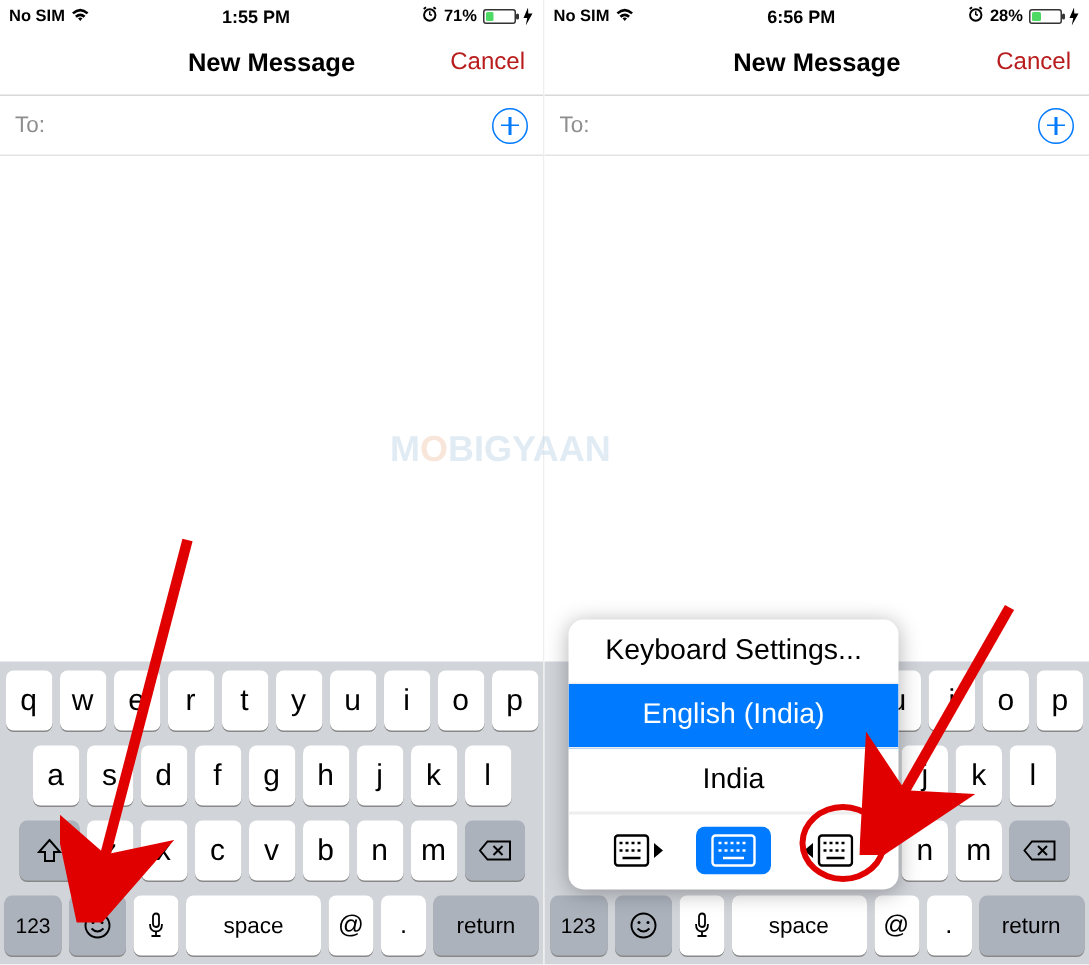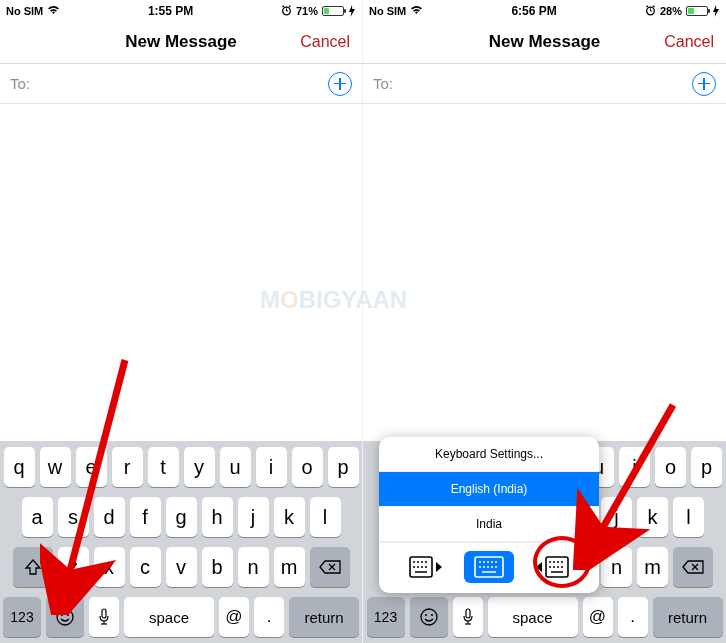--- a/index.html
+++ b/index.html
@@ -144,22 +144,22 @@
     position:absolute;
     left:16px; bottom:50px;
     width:220px;
     background:#fff;
     border-radius:10px;
     box-shadow:0 2px 14px rgba(0,0,0,0.3);
     overflow:hidden;
     z-index:5;
   }
   .pop-item {
-    padding:10px 28px;
-    font-size:12px;
+    padding:10px 6px;
+    font-size:19px;
     text-align:center;
     color:#000;
     border-bottom:1px solid #eee;
   }
   .pop-item.selected { background:#007aff; color:#fff; }
   .pop-item:last-of-type { border-bottom:none; }
   .pop-ohk-row {
     display:flex; justify-content:center; gap:12px;
     padding:8px 10px 10px;
     border-top:1px solid #eee;

